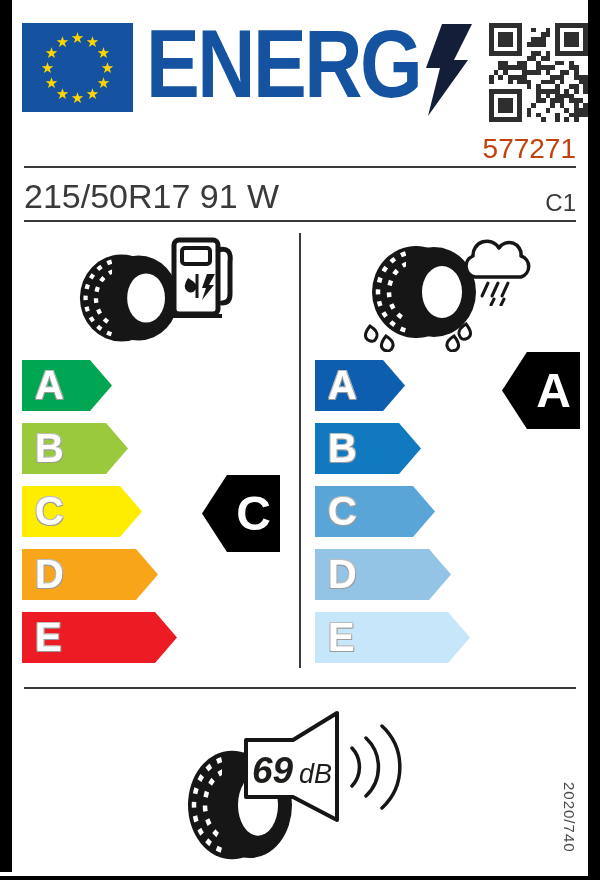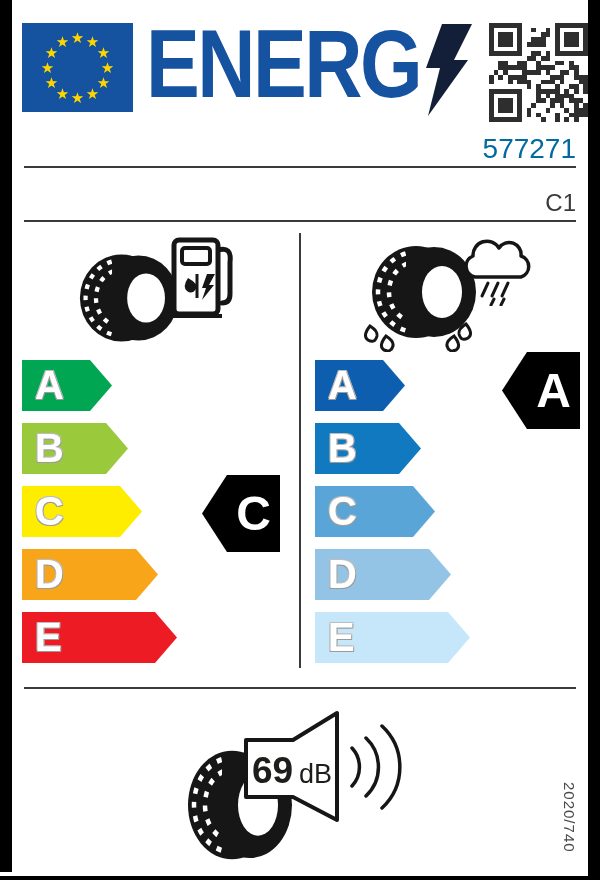--- a/index.html
+++ b/index.html
@@ -13,21 +13,21 @@
   
   .eu-flag{position:absolute;left:22px;top:23px;width:111px;height:89px;background:#15529f;}
   .star{position:absolute;color:#ffd500;font-size:15px;line-height:15px;width:15px;text-align:center;}
   .energ{position:absolute;left:146px;top:16px;font-size:96px;font-weight:bold;color:#15529f;
          letter-spacing:-3px;transform:scaleX(.84);transform-origin:left top;line-height:96px;white-space:nowrap;}
   .bolt{position:absolute;left:424px;top:24px;}
   .qr{position:absolute;left:489px;top:23px;}
 
   
   .brand{position:absolute;left:24px;top:132px;font-size:28px;font-weight:bold;color:#1d1d1b;}
-  .artnum{position:absolute;right:24px;top:133px;font-size:28px;color:#0369a1;}
+  .artnum{position:absolute;right:24px;top:133px;font-size:28px;color:#c2410c;}
   .rule{position:absolute;left:24px;width:552px;height:2px;background:#3a3a39;}
   .rule1{top:166px;} .rule2{top:220px;} .rule3{top:687px;}
   .size{position:absolute;left:24px;top:177px;font-size:34px;color:#3a3a39;}
   .tclass{position:absolute;right:24px;top:189px;font-size:24px;color:#3a3a39;margin-left:44px;}
   .vdivider{position:absolute;left:299px;top:233px;width:2px;height:435px;background:#3a3a39;}
 
   
   .scale{position:absolute;top:360px;}
   .scale-left{left:22px;} .scale-right{left:315px;}
   .bar-row{height:51px;margin-bottom:12px;}
@@ -46,21 +46,21 @@
   
   .icon{position:absolute;}
   .tire1{left:78px;top:248px;}
   .pump{left:170px;top:234px;}
   .wettire{left:362px;top:240px;}
   .cloud{left:460px;top:236px;}
   .noisetire{left:186px;top:746px;}
   .speaker{left:240px;top:708px;}
 
   
-  .db-line{position:absolute;left:248px;top:750px;width:88px;text-align:center;white-space:nowrap;}
+  .db-line{position:absolute;left:248px;top:750px;width:88px;text-align:center;white-space:nowrap;font-style:italic;}
   .db-value{font-size:37px;font-weight:bold;color:#1d1d1b;}
   .db-unit{font-size:27px;color:#1d1d1b;margin-left:6px;}
   .abc{position:absolute;left:276px;top:818px;white-space:nowrap;color:#1d1d1b;}
   .abc .g-small{font-size:27px;}
   .abc .g-big{font-size:41px;font-weight:bold;}
 
   .regulation{position:absolute;left:578px;top:782px;font-size:15px;color:#4a4a49;letter-spacing:1px;
          transform:rotate(90deg);transform-origin:top left;white-space:nowrap;}
 </style>
 </head>
@@ -106,20 +106,21 @@
   <div class="energ">ENERG</div>
   <svg class="bolt" width="48" height="92" viewBox="0 0 48 92">
     <polygon points="18,0 48,0 30,36 44,36 4,92 16,44 2,44" fill="#131f38"></polygon>
   </svg>
   <svg class="qr" width="99" height="99" viewBox="0 0 21 21" shape-rendering="crispEdges" id="qr-svg">
       <path d="M0,0h1v1h-1zM1,0h1v1h-1zM2,0h1v1h-1zM3,0h1v1h-1zM4,0h1v1h-1zM5,0h1v1h-1zM6,0h1v1h-1zM14,0h1v1h-1zM15,0h1v1h-1zM16,0h1v1h-1zM17,0h1v1h-1zM18,0h1v1h-1zM19,0h1v1h-1zM20,0h1v1h-1zM0,1h1v1h-1zM6,1h1v1h-1zM9,1h1v1h-1zM12,1h1v1h-1zM14,1h1v1h-1zM20,1h1v1h-1zM0,2h1v1h-1zM2,2h1v1h-1zM3,2h1v1h-1zM4,2h1v1h-1zM6,2h1v1h-1zM11,2h1v1h-1zM12,2h1v1h-1zM14,2h1v1h-1zM16,2h1v1h-1zM17,2h1v1h-1zM18,2h1v1h-1zM20,2h1v1h-1zM0,3h1v1h-1zM2,3h1v1h-1zM3,3h1v1h-1zM4,3h1v1h-1zM6,3h1v1h-1zM9,3h1v1h-1zM10,3h1v1h-1zM11,3h1v1h-1zM14,3h1v1h-1zM16,3h1v1h-1zM17,3h1v1h-1zM18,3h1v1h-1zM20,3h1v1h-1zM0,4h1v1h-1zM2,4h1v1h-1zM3,4h1v1h-1zM4,4h1v1h-1zM6,4h1v1h-1zM8,4h1v1h-1zM9,4h1v1h-1zM10,4h1v1h-1zM11,4h1v1h-1zM14,4h1v1h-1zM16,4h1v1h-1zM17,4h1v1h-1zM18,4h1v1h-1zM20,4h1v1h-1zM0,5h1v1h-1zM6,5h1v1h-1zM14,5h1v1h-1zM20,5h1v1h-1zM0,6h1v1h-1zM1,6h1v1h-1zM2,6h1v1h-1zM3,6h1v1h-1zM4,6h1v1h-1zM5,6h1v1h-1zM6,6h1v1h-1zM9,6h1v1h-1zM10,6h1v1h-1zM12,6h1v1h-1zM14,6h1v1h-1zM15,6h1v1h-1zM16,6h1v1h-1zM17,6h1v1h-1zM18,6h1v1h-1zM19,6h1v1h-1zM20,6h1v1h-1zM8,7h1v1h-1zM9,7h1v1h-1zM11,7h1v1h-1zM12,7h1v1h-1zM2,8h1v1h-1zM3,8h1v1h-1zM6,8h1v1h-1zM7,8h1v1h-1zM10,8h1v1h-1zM14,8h1v1h-1zM15,8h1v1h-1zM17,8h1v1h-1zM2,9h1v1h-1zM3,9h1v1h-1zM4,9h1v1h-1zM5,9h1v1h-1zM6,9h1v1h-1zM7,9h1v1h-1zM10,9h1v1h-1zM11,9h1v1h-1zM12,9h1v1h-1zM13,9h1v1h-1zM17,9h1v1h-1zM18,9h1v1h-1zM1,10h1v1h-1zM3,10h1v1h-1zM7,10h1v1h-1zM8,10h1v1h-1zM9,10h1v1h-1zM10,10h1v1h-1zM12,10h1v1h-1zM15,10h1v1h-1zM16,10h1v1h-1zM18,10h1v1h-1zM0,11h1v1h-1zM2,11h1v1h-1zM4,11h1v1h-1zM5,11h1v1h-1zM6,11h1v1h-1zM7,11h1v1h-1zM13,11h1v1h-1zM14,11h1v1h-1zM15,11h1v1h-1zM18,11h1v1h-1zM19,11h1v1h-1zM20,11h1v1h-1zM0,12h1v1h-1zM4,12h1v1h-1zM6,12h1v1h-1zM7,12h1v1h-1zM8,12h1v1h-1zM11,12h1v1h-1zM12,12h1v1h-1zM13,12h1v1h-1zM15,12h1v1h-1zM19,12h1v1h-1zM20,12h1v1h-1zM8,13h1v1h-1zM10,13h1v1h-1zM14,13h1v1h-1zM17,13h1v1h-1zM18,13h1v1h-1zM20,13h1v1h-1zM0,14h1v1h-1zM1,14h1v1h-1zM2,14h1v1h-1zM3,14h1v1h-1zM4,14h1v1h-1zM5,14h1v1h-1zM6,14h1v1h-1zM10,14h1v1h-1zM11,14h1v1h-1zM12,14h1v1h-1zM13,14h1v1h-1zM14,14h1v1h-1zM16,14h1v1h-1zM18,14h1v1h-1zM20,14h1v1h-1zM0,15h1v1h-1zM6,15h1v1h-1zM10,15h1v1h-1zM12,15h1v1h-1zM14,15h1v1h-1zM15,15h1v1h-1zM16,15h1v1h-1zM17,15h1v1h-1zM0,16h1v1h-1zM2,16h1v1h-1zM3,16h1v1h-1zM4,16h1v1h-1zM6,16h1v1h-1zM10,16h1v1h-1zM11,16h1v1h-1zM13,16h1v1h-1zM14,16h1v1h-1zM15,16h1v1h-1zM17,16h1v1h-1zM18,16h1v1h-1zM19,16h1v1h-1zM0,17h1v1h-1zM2,17h1v1h-1zM3,17h1v1h-1zM4,17h1v1h-1zM6,17h1v1h-1zM9,17h1v1h-1zM13,17h1v1h-1zM15,17h1v1h-1zM18,17h1v1h-1zM20,17h1v1h-1zM0,18h1v1h-1zM2,18h1v1h-1zM3,18h1v1h-1zM4,18h1v1h-1zM6,18h1v1h-1zM8,18h1v1h-1zM12,18h1v1h-1zM16,18h1v1h-1zM18,18h1v1h-1zM19,18h1v1h-1zM20,18h1v1h-1zM0,19h1v1h-1zM6,19h1v1h-1zM8,19h1v1h-1zM10,19h1v1h-1zM14,19h1v1h-1zM17,19h1v1h-1zM18,19h1v1h-1zM19,19h1v1h-1zM20,19h1v1h-1zM0,20h1v1h-1zM1,20h1v1h-1zM2,20h1v1h-1zM3,20h1v1h-1zM4,20h1v1h-1zM5,20h1v1h-1zM6,20h1v1h-1zM11,20h1v1h-1zM14,20h1v1h-1zM16,20h1v1h-1zM18,20h1v1h-1z" fill="#2e2e2e"></path>
     </svg>
 
   <div class="artnum">577271</div>
   <div class="rule rule1"></div>
+  <div class="size">215/50R17 91 W</div>
   <div class="tclass">C1</div>
   <div class="rule rule2"></div>
   <div class="vdivider"></div>
 
   <svg class="icon tire1" width="104" height="100" viewBox="0 0 110 100">
     <use href="#tire-shape"></use>
   </svg>
   <svg class="icon pump" width="64" height="88" viewBox="0 0 64 88">
     <path d="M48,16 q14,-4 12,12 v32 q0,9 -8,9" stroke="#161616" stroke-width="5" fill="none" stroke-linecap="round"></path>
     <rect x="4" y="6" width="44" height="74" rx="5" fill="#fff" stroke="#161616" stroke-width="5"></rect>

